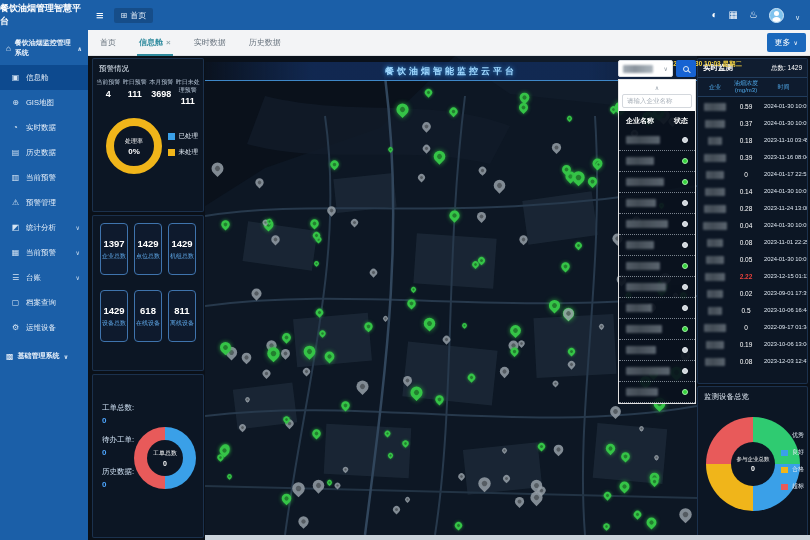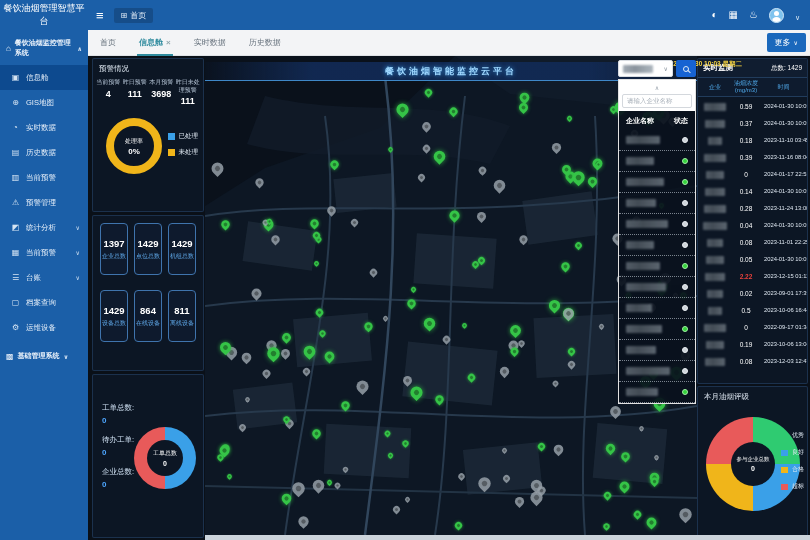--- a/index.html
+++ b/index.html
@@ -1,21 +1,21 @@
 <!DOCTYPE html>
 <html><head>
 <meta charset="utf-8">
 <style>
   *{margin:0;padding:0;box-sizing:border-box;}
   html,body{width:810px;height:540px;overflow:hidden;}
   body{font-family:"Liberation Sans","DejaVu Sans",sans-serif;background:#0a1018;color:#fff;}
 
   
   .topbar{height:30px;background:#1b5fa8;display:flex;align-items:center;}
-  .brand{width:88px;flex:0 0 88px;font-size:9px;font-weight:normal;text-align:center;color:#fff;}
+  .brand{width:88px;flex:0 0 88px;font-size:9px;font-weight:bold;color:#fff;}
   .i-burger::before{content:"≡";font-size:13px;color:#fff;}
   .burger{margin:0 10px 0 8px;cursor:pointer;}
   .crumb{display:flex;align-items:center;gap:3px;background:rgba(0,0,0,.18);border-radius:2px;padding:2px 7px;font-size:8px;color:#e8f1fa;}
   .i-grid::before{content:"⊞";font-size:8px;}
   .hsearch{margin-left:12px;width:130px;height:16px;background:rgba(255,255,255,.16);border:1px solid rgba(255,255,255,.35);border-radius:2px;display:flex;align-items:center;gap:4px;padding:0 5px;}
   .mag{width:6px;height:6px;border:1px solid #dfe9f4;border-radius:50%;position:relative;flex:0 0 6px;}
   .mag::after{content:"";position:absolute;width:4px;height:1px;background:#dfe9f4;transform:rotate(45deg);right:-3px;bottom:-1px;}
   .hsearch input{flex:1;background:transparent;border:none;outline:none;font-size:7px;color:#fff;font-family:inherit;}
   .hsearch input::placeholder{color:rgba(255,255,255,.75);}
   .top-right{margin-left:auto;display:flex;align-items:center;gap:11px;padding-right:10px;}
@@ -532,21 +532,21 @@
               <div class="cv">1429</div>
               <div class="cl">机组总数</div>
             </div>
 
             <div class="card">
               <div class="cv">1429</div>
               <div class="cl">设备总数</div>
             </div>
 
             <div class="card">
-              <div class="cv">864</div>
+              <div class="cv">618</div>
               <div class="cl">在线设备</div>
             </div>
 
             <div class="card">
               <div class="cv">811</div>
               <div class="cl">离线设备</div>
             </div>
           </div>
       </section>
 
@@ -557,21 +557,21 @@
               <div class="wl">工单总数:</div>
               <div class="wv">0</div>
             </div>
 
             <div class="wo-row">
               <div class="wl">待办工单:</div>
               <div class="wv">0</div>
             </div>
 
             <div class="wo-row">
-              <div class="wl">企业总数:</div>
+              <div class="wl">历史数据:</div>
               <div class="wv">0</div>
             </div>
           </div>
         <div class="wo-donut"></div>
         <div class="wo-center">
           <span class="wcl">工单总数</span>
           <span class="wcv">0</span>
         </div>
       </section>
 
@@ -768,21 +768,21 @@
 
             <div class="rt-row" style="--w: 20px;">
               <span><span class="blur dark" style="height:8px"></span></span>
               <span class="rv2">0.08</span>
               <span class="rtm">2023-12-03 12:47:00</span>
             </div>
           </div>
       </section>
 
       <section class="panel" id="rating">
-        <div class="ptitle">本月油烟评级</div>
+        <div class="ptitle">监测设备总览</div>
         <div class="rate-donut"></div>
         <div class="rate-center">
           <span class="rcl">参与企业总数</span>
           <span class="rcv">0</span>
         </div>
         <div class="legend rate-legend">
 
             <div class="leg-item" style="--c: #2fcb71;">
               <span class="sw"></span>
               <span class="ll">优秀</span>

